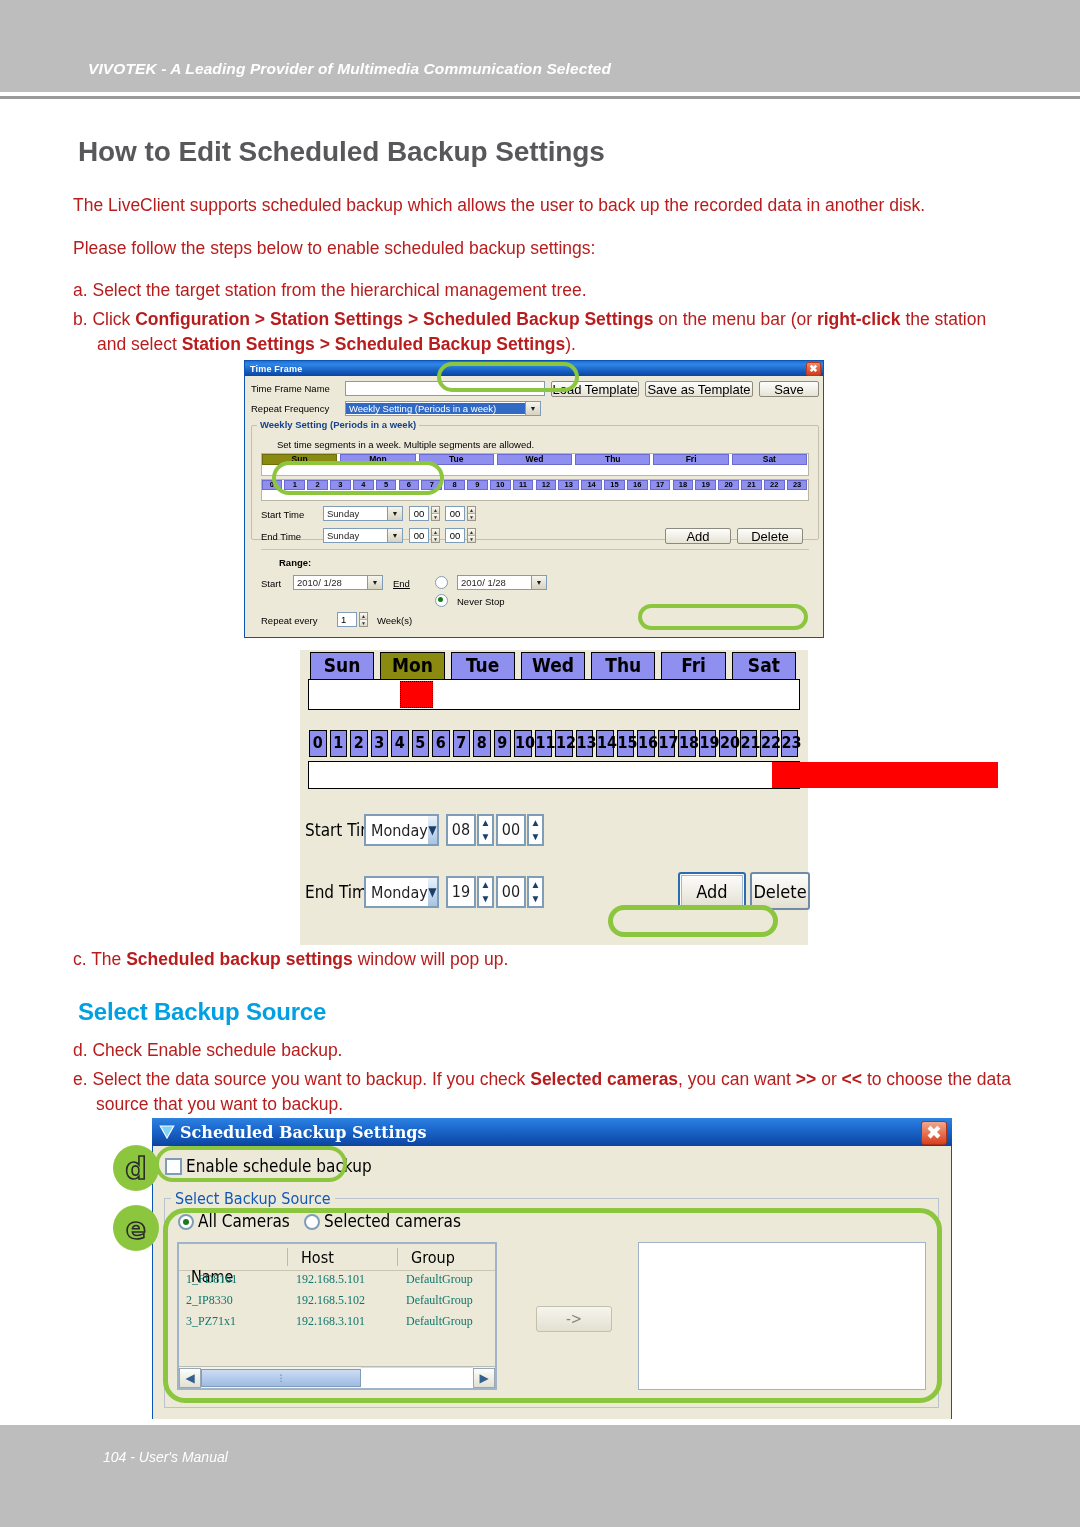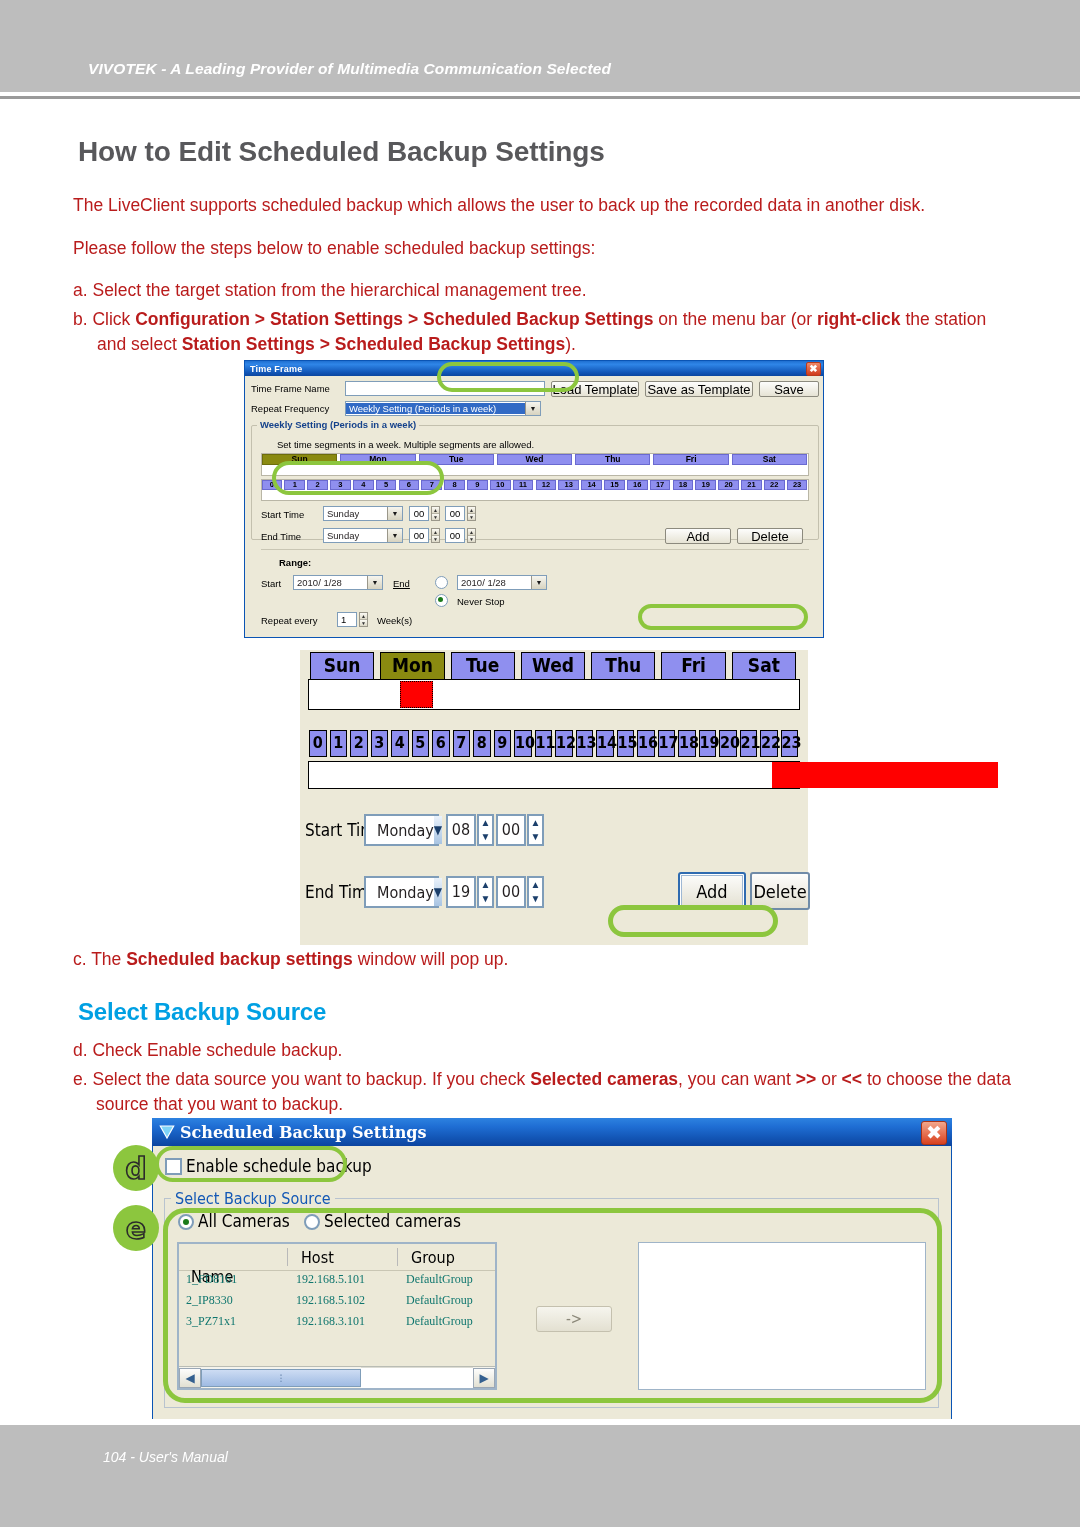--- a/index.html
+++ b/index.html
@@ -149,21 +149,21 @@
   .f2-redbar{position:absolute;background:#ff0000;}
   .f2-lbl{
     position:absolute;font-size:17px;color:#000;white-space:nowrap;
     font-family:"DejaVu Sans Condensed","Liberation Sans Narrow","Liberation Sans",sans-serif;
   }
   .f2-combo{
     position:absolute;height:32px;background:#fff;border:2px solid #7f9db9;box-sizing:border-box;
     display:flex;align-items:center;justify-content:space-between;
     font-size:16px;font-family:"DejaVu Sans Condensed","Liberation Sans Narrow","Liberation Sans",sans-serif;
   }
-  .f2-combo .cv{padding-left:11px;}
+  .f2-combo .cv{padding-left:5px;}
   .f2-combo .carat{
     width:22px;height:100%;background:linear-gradient(180deg,#eaf2fb,#a8c4e2);
     display:flex;align-items:center;justify-content:center;font-size:12px;color:#1b3f6b;
   }
   .f2-num{
     position:absolute;height:32px;width:30px;background:#fff;border:2px solid #7f9db9;box-sizing:border-box;
     font-size:16px;text-align:center;line-height:28px;
     font-family:"DejaVu Sans Condensed","Liberation Sans Narrow","Liberation Sans",sans-serif;
   }
   .f2-spin{

